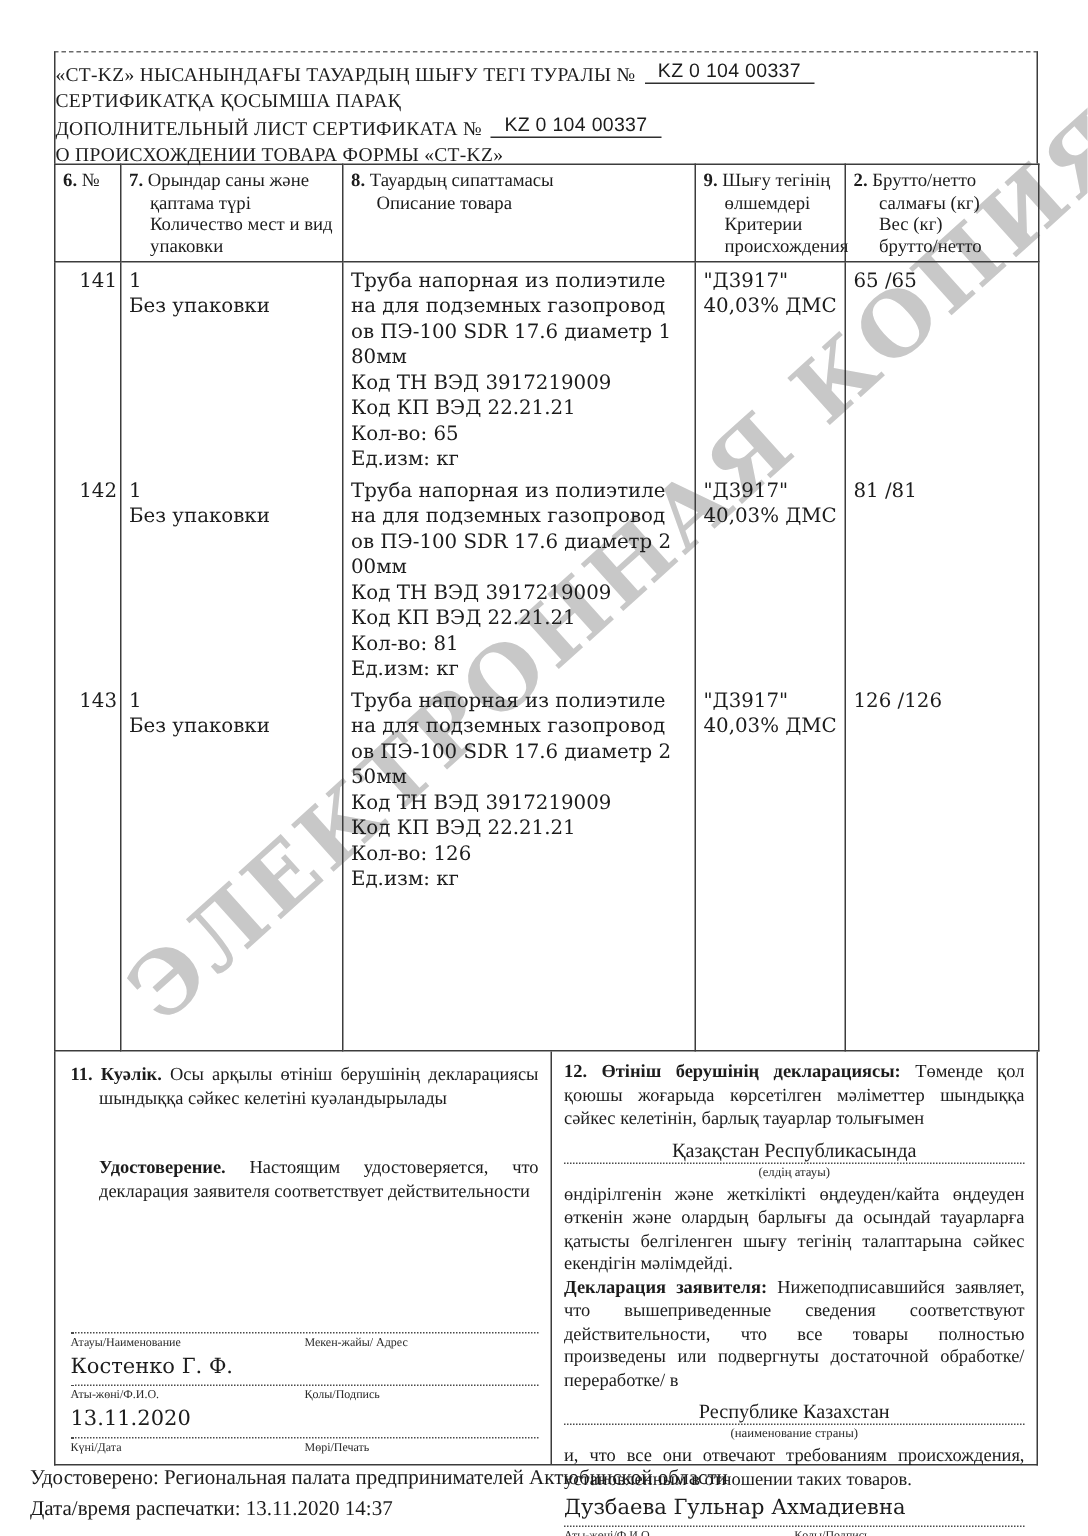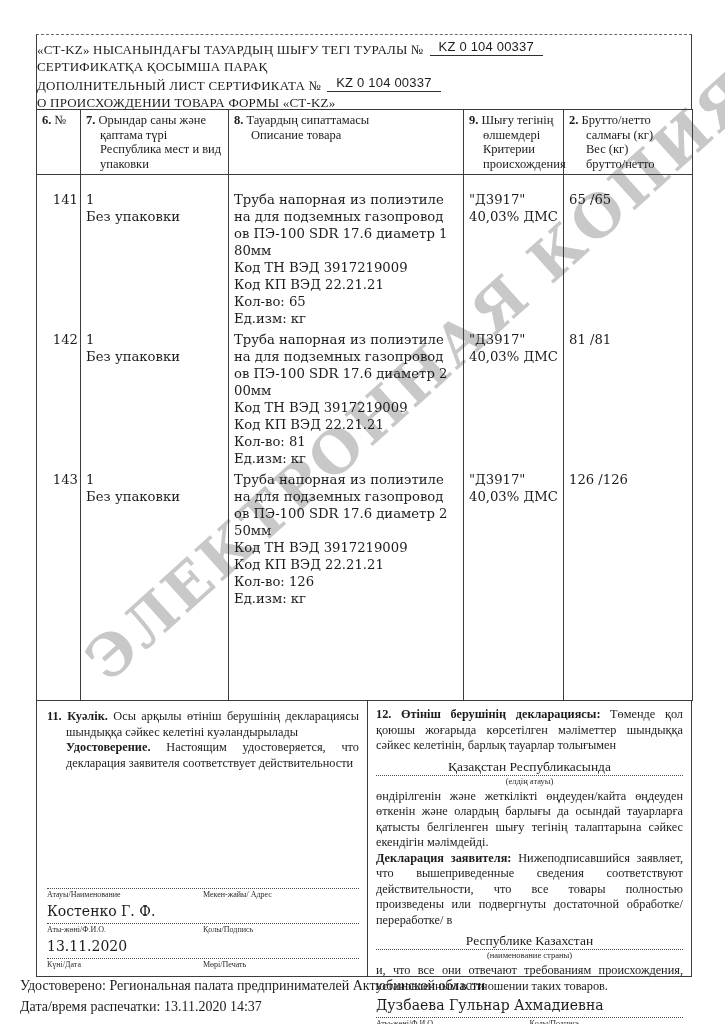--- a/index.html
+++ b/index.html
@@ -30,28 +30,28 @@
   
   table{border-collapse:collapse;table-layout:fixed;width:656px;}
   col.c6{width:44px;}col.c7{width:148px;}col.c8{width:235px;}col.c9{width:100px;}col.c10{width:129px;}
   th,td{border:1px solid #3c3c3c;vertical-align:top;box-sizing:border-box;}
   th{
     font-weight:normal;text-align:left;font-size:12.5px;line-height:14.5px;
     padding:3px 3px 3px 5px;height:57px;
   }
   th .hnum{font-weight:bold;}
   th .hind{padding-left:14px;text-indent:-14px;}
-  td.bodytd{height:526px;padding:16px 4px 0 5px;font-family:"DejaVu Serif",serif;font-size:13.2px;line-height:17px;margin-top:48px;}
+  td.bodytd{height:526px;padding:4px 4px 0 5px;font-family:"DejaVu Serif",serif;font-size:13.2px;line-height:17px;margin-top:48px;}
   td.numtd{text-align:right;padding-right:2px;padding-left:1px;}
   .blk{height:138px;margin-bottom:2px;overflow:hidden;}
   .dl{white-space:nowrap;}
 
   
   .bottom{display:flex;border:1px solid #3c3c3c;border-top:none;box-sizing:border-box;height:276px;}
-  .cell11{width:332px;box-sizing:border-box;border-right:1px solid #3c3c3c;padding:8px 8px 6px 10px;display:flex;flex-direction:column;}
+  .cell11{width:332px;box-sizing:border-box;border-right:1px solid #3c3c3c;padding:8px 8px 6px 10px;display:flex;flex-direction:column;gap:31px;}
   .cell12{width:324px;box-sizing:border-box;padding:6px 8px 6px 8px;display:flex;flex-direction:column;}
   .just{text-align:justify;margin:0;font-size:12.3px;line-height:15.5px;}
   .hang{padding-left:19px;text-indent:-19px;}
   .fill{font-family:"DejaVu Serif",serif;}
   .addr{font-size:13.2px;line-height:22px;margin-top:12px;}
   .country{text-align:center;font-size:13.5px;line-height:17px;border-bottom:1px dotted #4a4a4a;margin-top:4px;}
   .cnote{text-align:center;font-size:8.5px;line-height:10px;color:#2a2a2a;margin-bottom:3px;}
   .dotline{border-bottom:1.5px dotted #4a4a4a;height:3px;}
   .siglabels{display:flex;font-size:8px;line-height:10px;color:#2a2a2a;margin-top:1px;}
   .siglabels span{width:50%;text-align:left;}
@@ -90,21 +90,21 @@
       </colgroup>
     <tbody>
         <tr>
       <th>
         <span class="hnum">6.</span>
         <span>№</span>
       </th>
       <th>
         <div class="hind"><span class="hnum">7.</span> <span>Орындар саны және</span></div>
         <div class="hind"><span style="padding-left:14px">қаптама түрі</span></div>
-        <div class="hind"><span style="padding-left:14px">Республика мест и вид</span></div>
+        <div class="hind"><span style="padding-left:14px">Количество мест и вид</span></div>
         <div class="hind"><span style="padding-left:14px">упаковки</span></div>
       </th>
       <th>
         <div class="hind"><span class="hnum">8.</span> <span>Тауардың сипаттамасы</span></div>
         <div class="hind"><span style="padding-left:17px">Описание товара</span></div>
       </th>
       <th>
         <div class="hind"><span class="hnum">9.</span> <span>Шығу тегінің</span></div>
         <div class="hind"><span style="padding-left:14px">өлшемдері</span></div>
         <div class="hind"><span style="padding-left:14px">Критерии</span></div>

